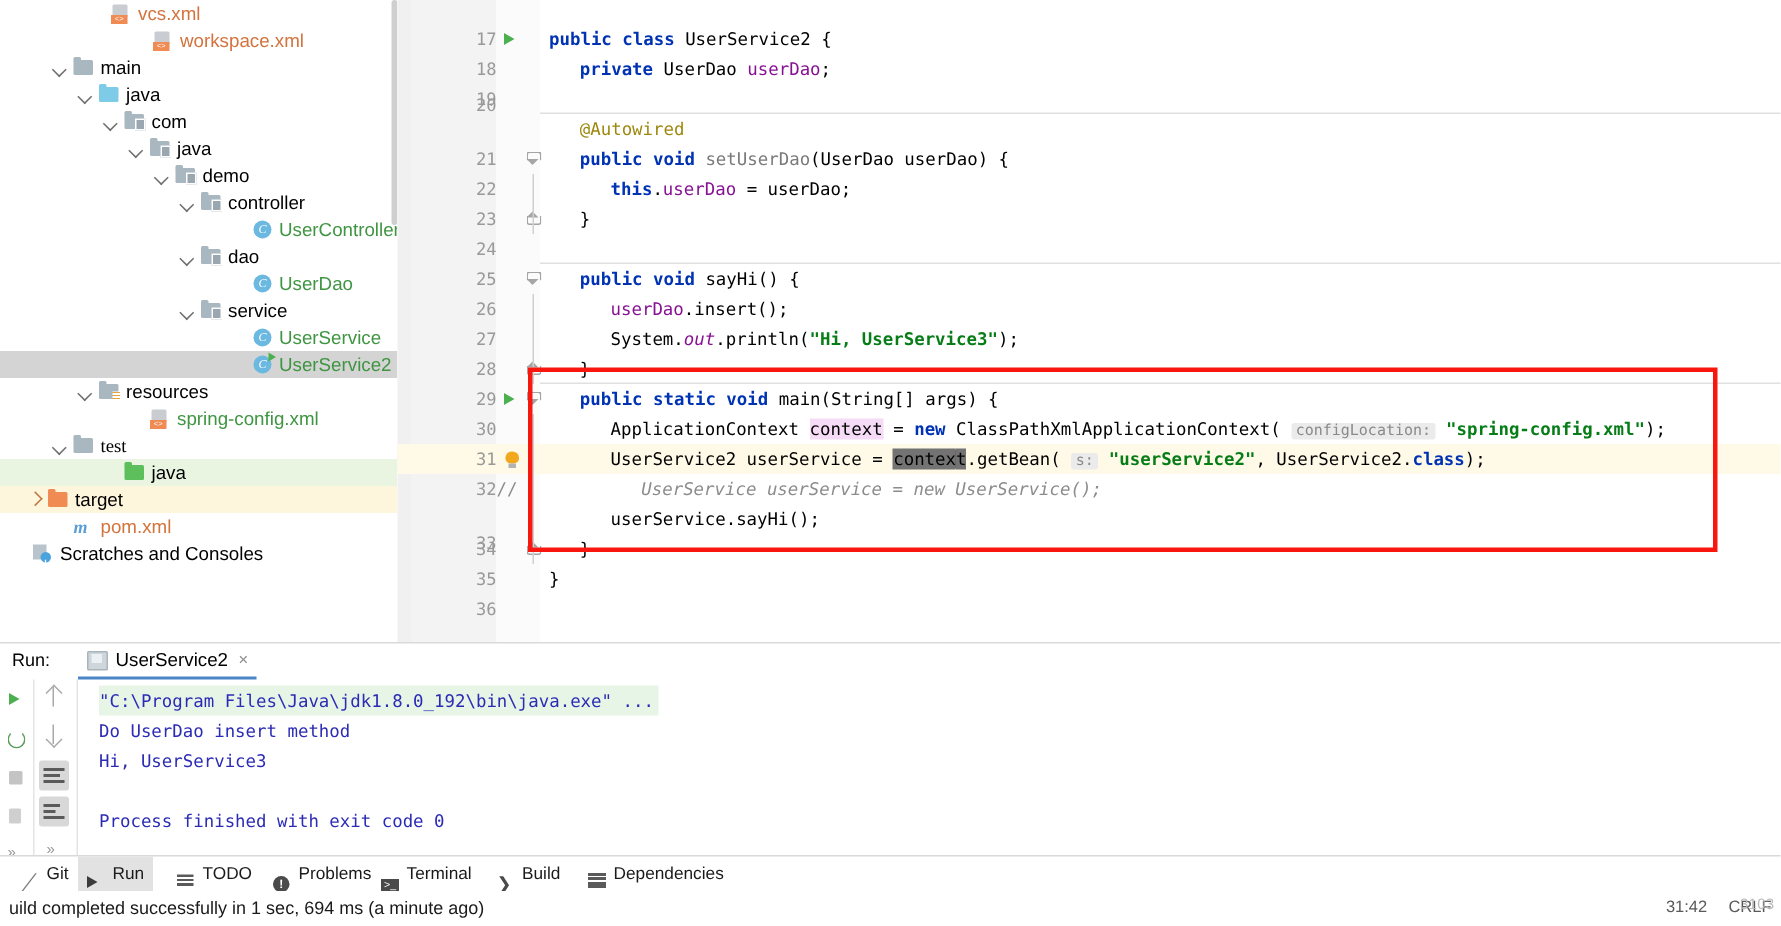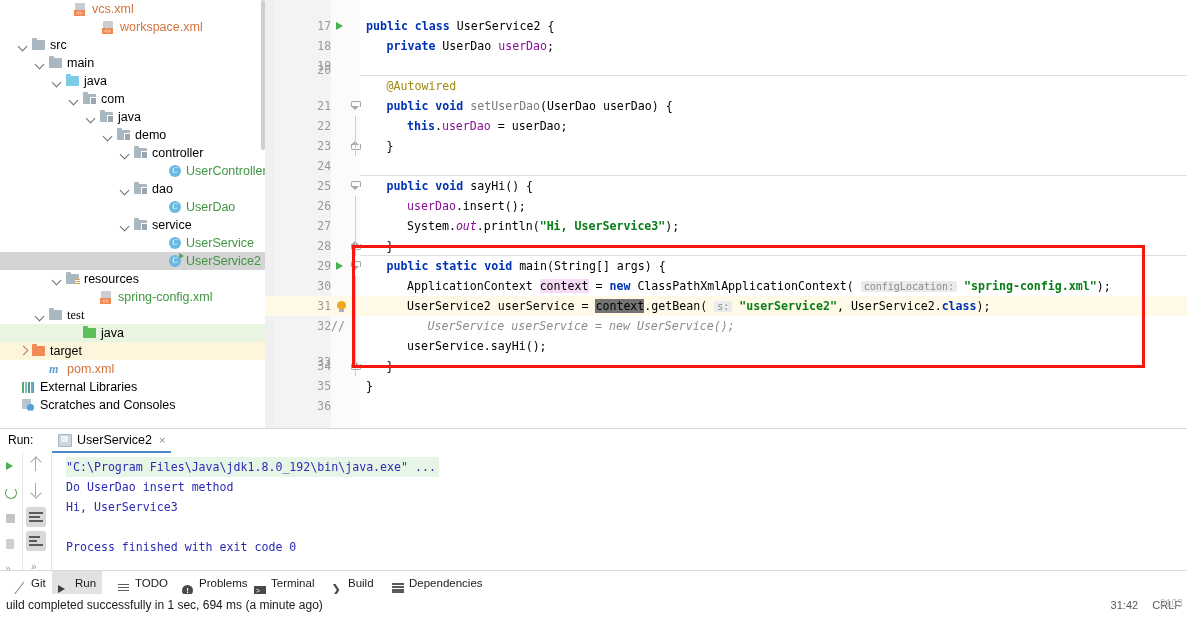--- a/index.html
+++ b/index.html
@@ -256,27 +256,20 @@
         <div class="tree-row" style="padding-left: 60px; margin-left: 28px;">
           <span class="arrow"></span>
           <span class="ico">
             <span class="xmlico">
               <span class="pg"></span>
               <span class="tag">&lt;&gt;</span>
             </span>
           </span>
           <span class="lbl orange">workspace.xml</span>
         </div>
-        <div class="tree-row" style="padding-left: 18px;">
-          <span class="arrow down"></span>
-          <span class="ico">
-            <span class="fold fold-grey"></span>
-          </span>
-          <span class="lbl ">src</span>
-        </div>
         <div class="tree-row" style="padding-left: 35px;">
           <span class="arrow down"></span>
           <span class="ico">
             <span class="fold fold-grey"></span>
           </span>
           <span class="lbl ">main</span>
         </div>
         <div class="tree-row" style="padding-left: 52px;">
           <span class="arrow down"></span>
           <span class="ico">
@@ -391,27 +384,20 @@
             <span class="fold fold-orange"></span>
           </span>
           <span class="lbl ">target</span>
         </div>
         <div class="tree-row" style="padding-left: 35px;">
           <span class="arrow"></span>
           <span class="ico">
             <span class="mico">m</span>
           </span>
           <span class="lbl orange">pom.xml</span>
-        </div>
-        <div class="tree-row" style="padding-left: 8px;">
-          <span class="arrow"></span>
-          <span class="ico">
-            <span class="libico"></span>
-          </span>
-          <span class="lbl ">External Libraries</span>
         </div>
         <div class="tree-row" style="padding-left: 8px;">
           <span class="arrow"></span>
           <span class="ico">
             <span class="scico">
               <span class="sq"></span>
               <span class="cr"></span>
             </span>
           </span>
           <span class="lbl ">Scratches and Consoles</span>

